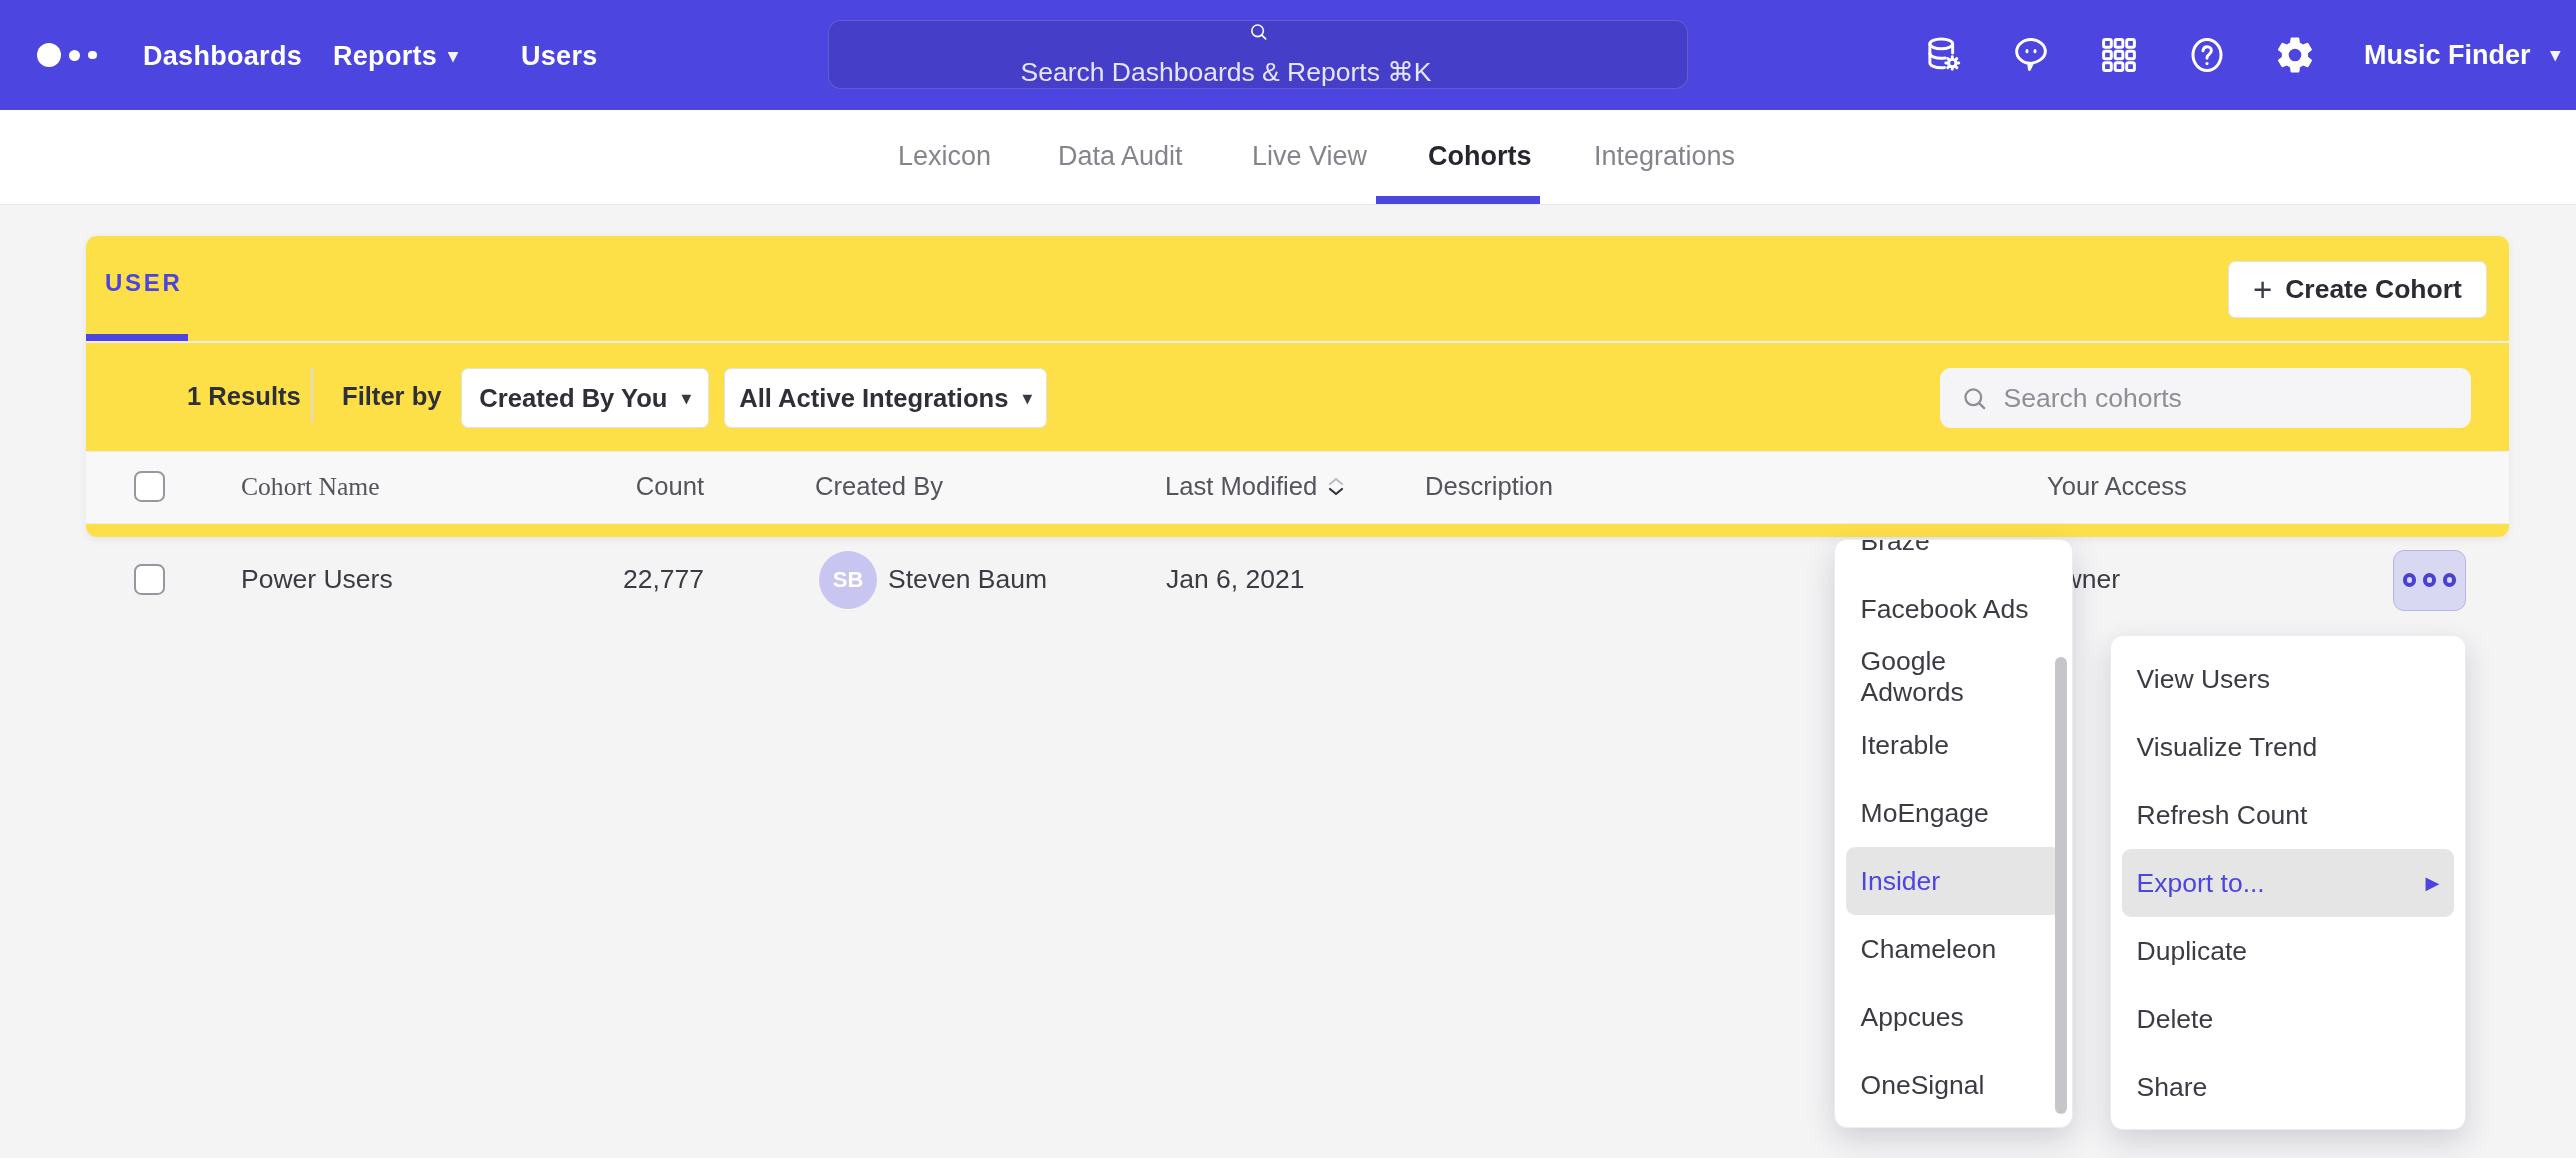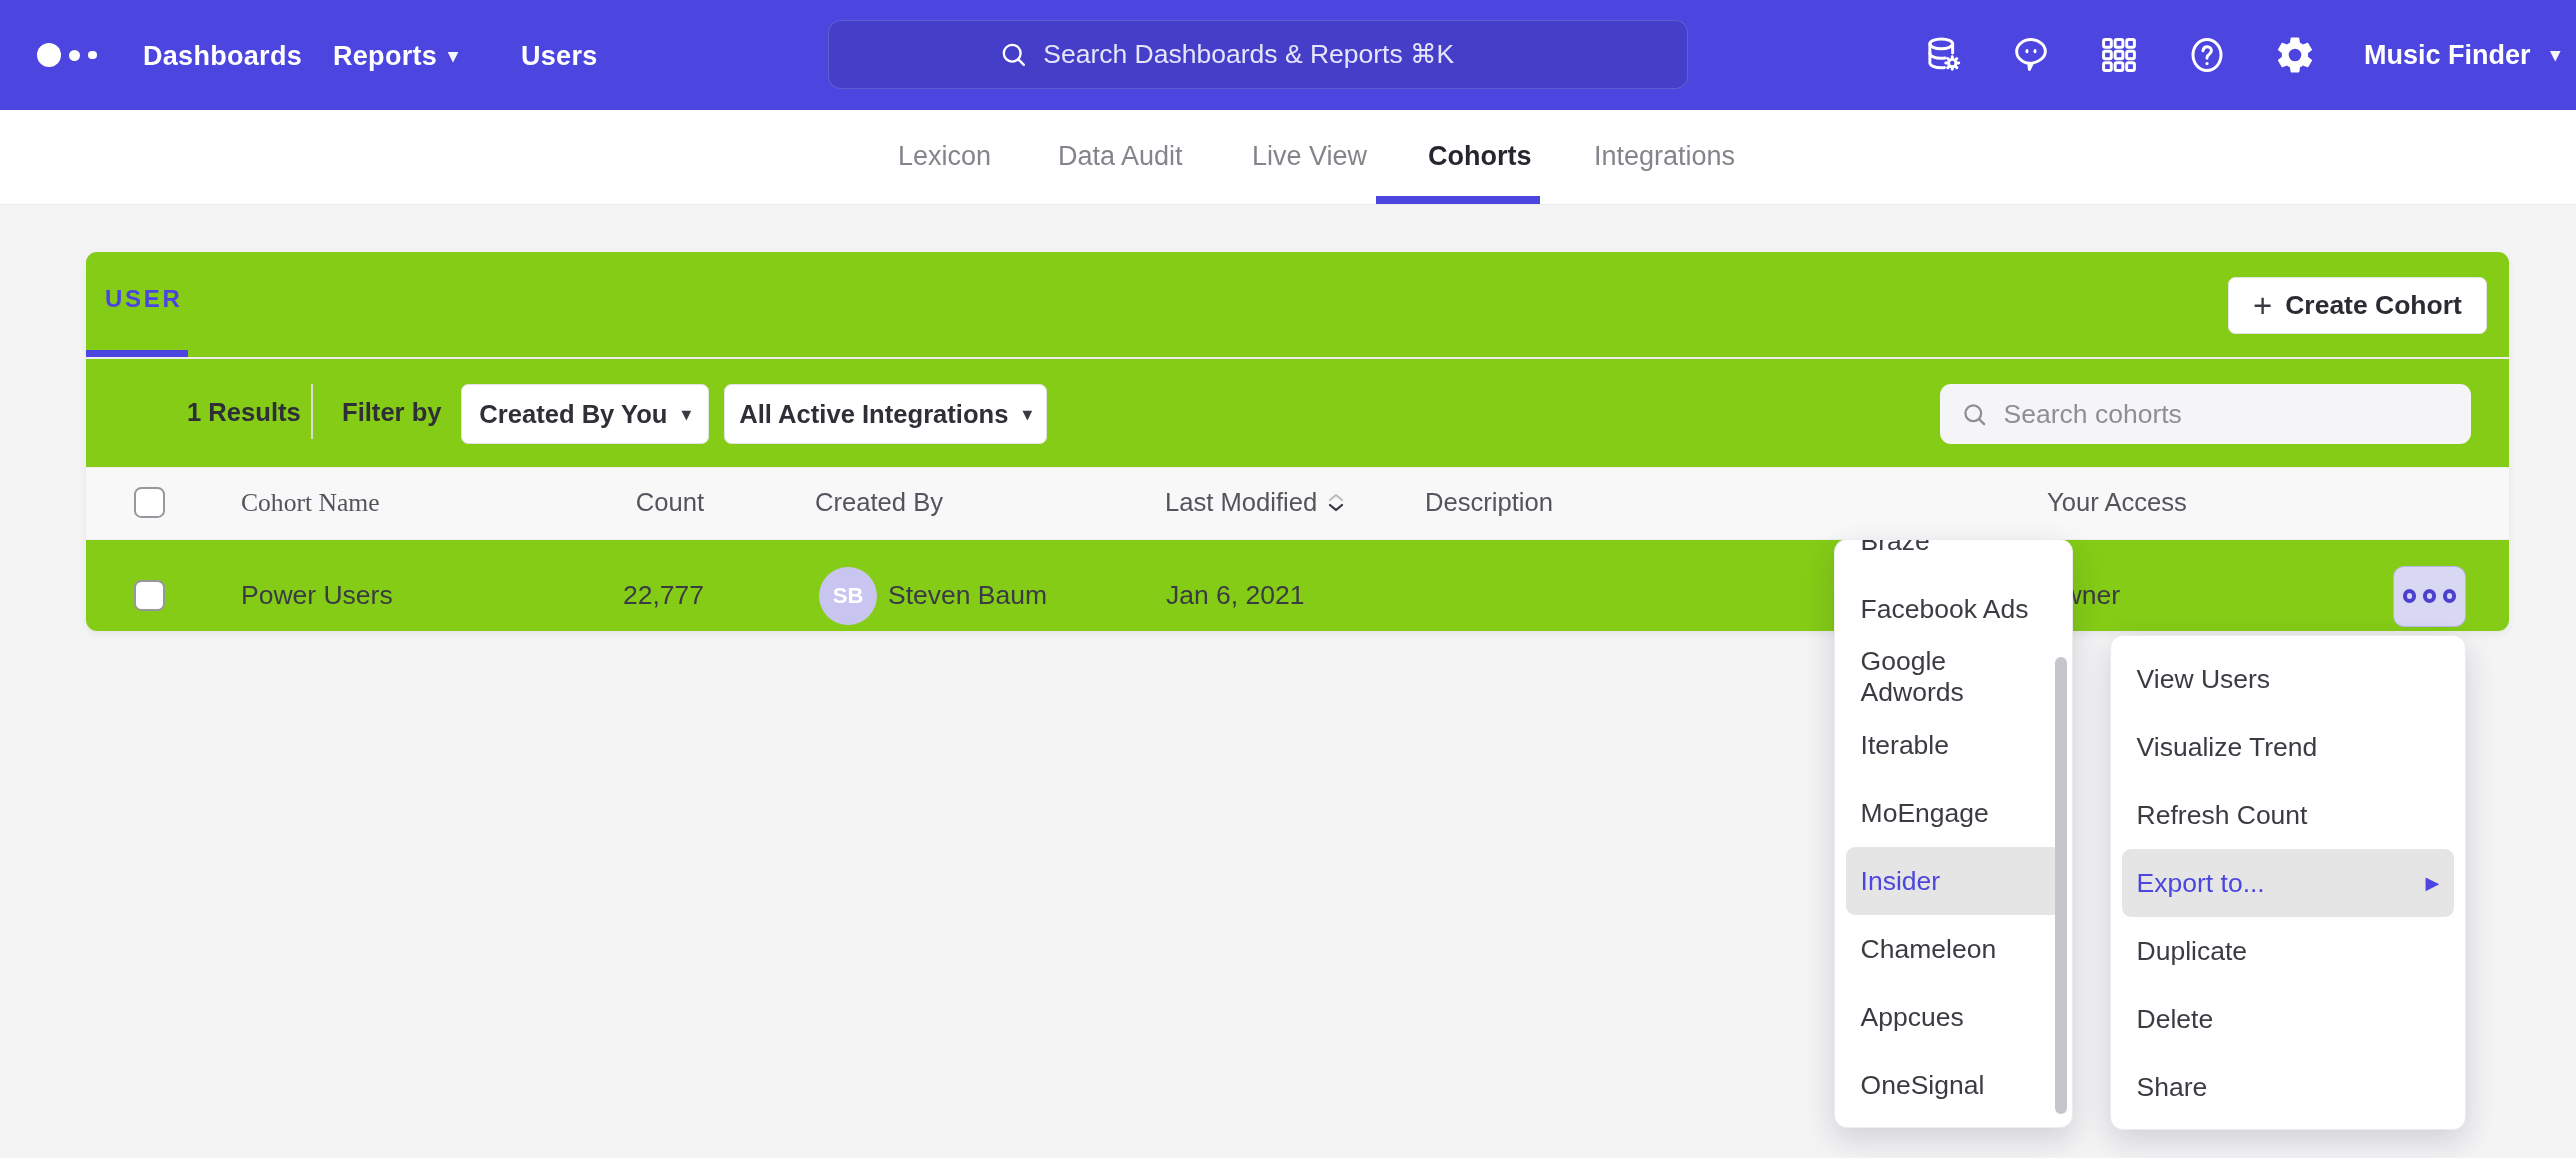--- a/index.html
+++ b/index.html
@@ -14,35 +14,35 @@
   .abs{position:absolute;}
 
   
   .navbar{ left:0; top:0; width:2576px; height:110px; background:#4C45E0; z-index:5;}
   .logo{ left:37px; top:0; height:110px; display:flex; align-items:center; gap:8.2px;}
   .logo .d1{width:24px;height:24px;border-radius:50%;background:#fff;}
   .logo .d2{width:11px;height:11px;border-radius:50%;background:#fff;}
   .logo .d3{width:8.2px;height:8.2px;border-radius:50%;background:#fff;}
   .nav-link{ top:0; height:112px; line-height:110px; color:#fff; font-size:27px; font-weight:600; letter-spacing:0.3px; display:flex; align-items:center; gap:11px; cursor:default;}
   .caret{ font-size:19px; color:#fff; opacity:.95; }
-  .nav-search{ left:828px; top:20px; width:860px; height:69px; background:#453EC8; border:0.9px solid rgba(255,255,255,0.16); border-radius:12.8px; display:flex; align-items:center; justify-content:center; gap:14.6px;}
+  .nav-search{ left:828px; top:20px; width:860px; height:69px; background:#453EC8; border:0.9px solid rgba(255,255,255,0.16); border-radius:12.8px; display:flex; align-items:center; justify-content:center; gap:14.6px;flex-direction:column;}
   .nav-search input{ background:transparent; border:none; outline:none; color:#EFEFFE; font-size:26.5px; width:475px; font-family:"Liberation Sans",sans-serif;}
   .nav-search input::placeholder{ color:#E6E5FB; opacity:1;}
   .nav-icons{ left:1922px; top:0; height:110px; display:flex; align-items:center; gap:46px;}
   .nav-icons .ic{ width:42px; height:42px; display:flex; align-items:center; justify-content:center;}
   .project{ left:2364px; top:0; height:110px; line-height:110px; color:#fff; font-size:27px; font-weight:700; display:flex; align-items:center; gap:20px;}
 
   
   .subnav{ left:0; top:110px; width:2576px; height:95px; background:#fff; border-bottom:1.8px solid #E9E9EB; z-index:4;}
   .tab{ top:0; height:93px; line-height:93px; font-size:27px; color:#84848C; cursor:default;margin-left:16px;}
   .tab.active{ color:#26262E; font-weight:700;}
   .tab-underline{ left:1376px; bottom:0; width:164px; height:8.2px; background:#4C45E0;}
 
   
-  .card{ left:86px; top:252px; width:2423px; height:379px; background:#84cc16; border-radius:11px; box-shadow:0 2.7px 9px rgba(25,25,40,0.06); z-index:1;}
+  .card{ left:86px; top:236px; width:2423px; height:301px; background:#fde047; border-radius:11px; box-shadow:0 2.7px 9px rgba(25,25,40,0.06); z-index:1;}
   .user-tab{ left:19px; top:33px; font-size:24px; font-weight:700; letter-spacing:2.7px; color:#4C45E0;}
   .user-underline{ left:0; top:98px; width:102px; height:7.3px; background:#4C45E0;}
   .strip-border{ left:0; top:105px; width:2423px; height:1.8px; background:#EDEDEF;}
   .create-btn{ left:2142px; top:25px; width:259px; height:57px; border:1.8px solid #E3E3E6; border-radius:7.3px; background:#fff; display:flex; align-items:center; justify-content:center; gap:12.8px; cursor:default;}
   .create-btn .plus{ font-size:33px; font-weight:400; color:#3B3B43; line-height:1;}
   .create-btn .lbl{ font-size:26.5px; font-weight:600; color:#2B2B33;}
 
   .results{ left:101px; top:105px; height:110px; line-height:110px; font-size:25.6px; font-weight:700; color:#2F2F37;}
   .vdivider{ left:225px; top:132px; width:1.8px; height:55px; background:#DBDBDF;}
   .filterby{ left:256px; top:105px; height:110px; line-height:110px; font-size:25.6px; font-weight:700; color:#2F2F37;}

